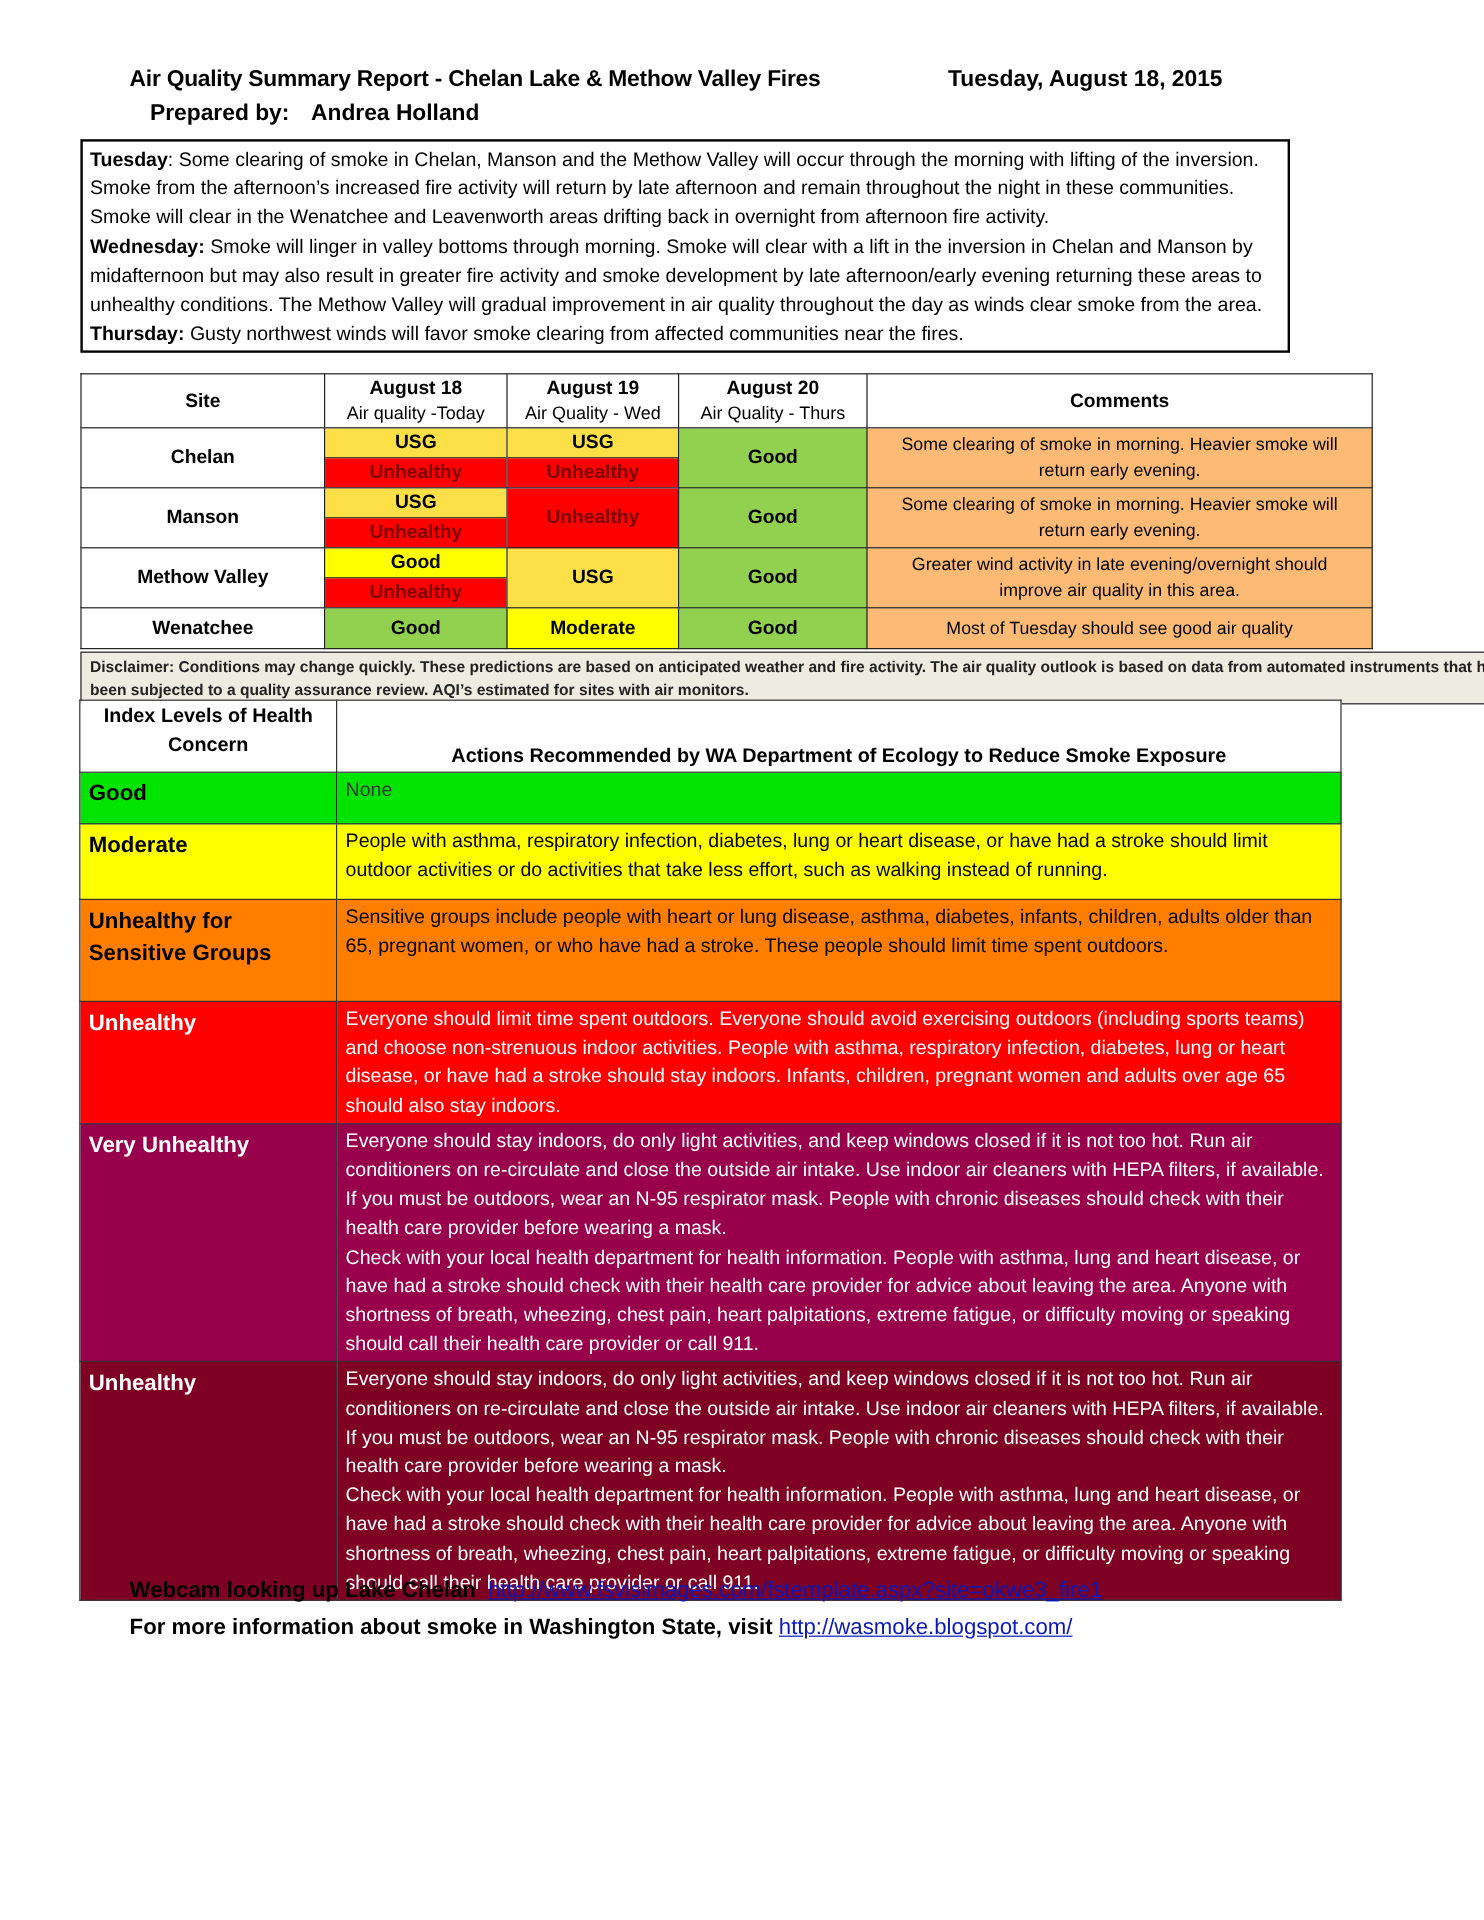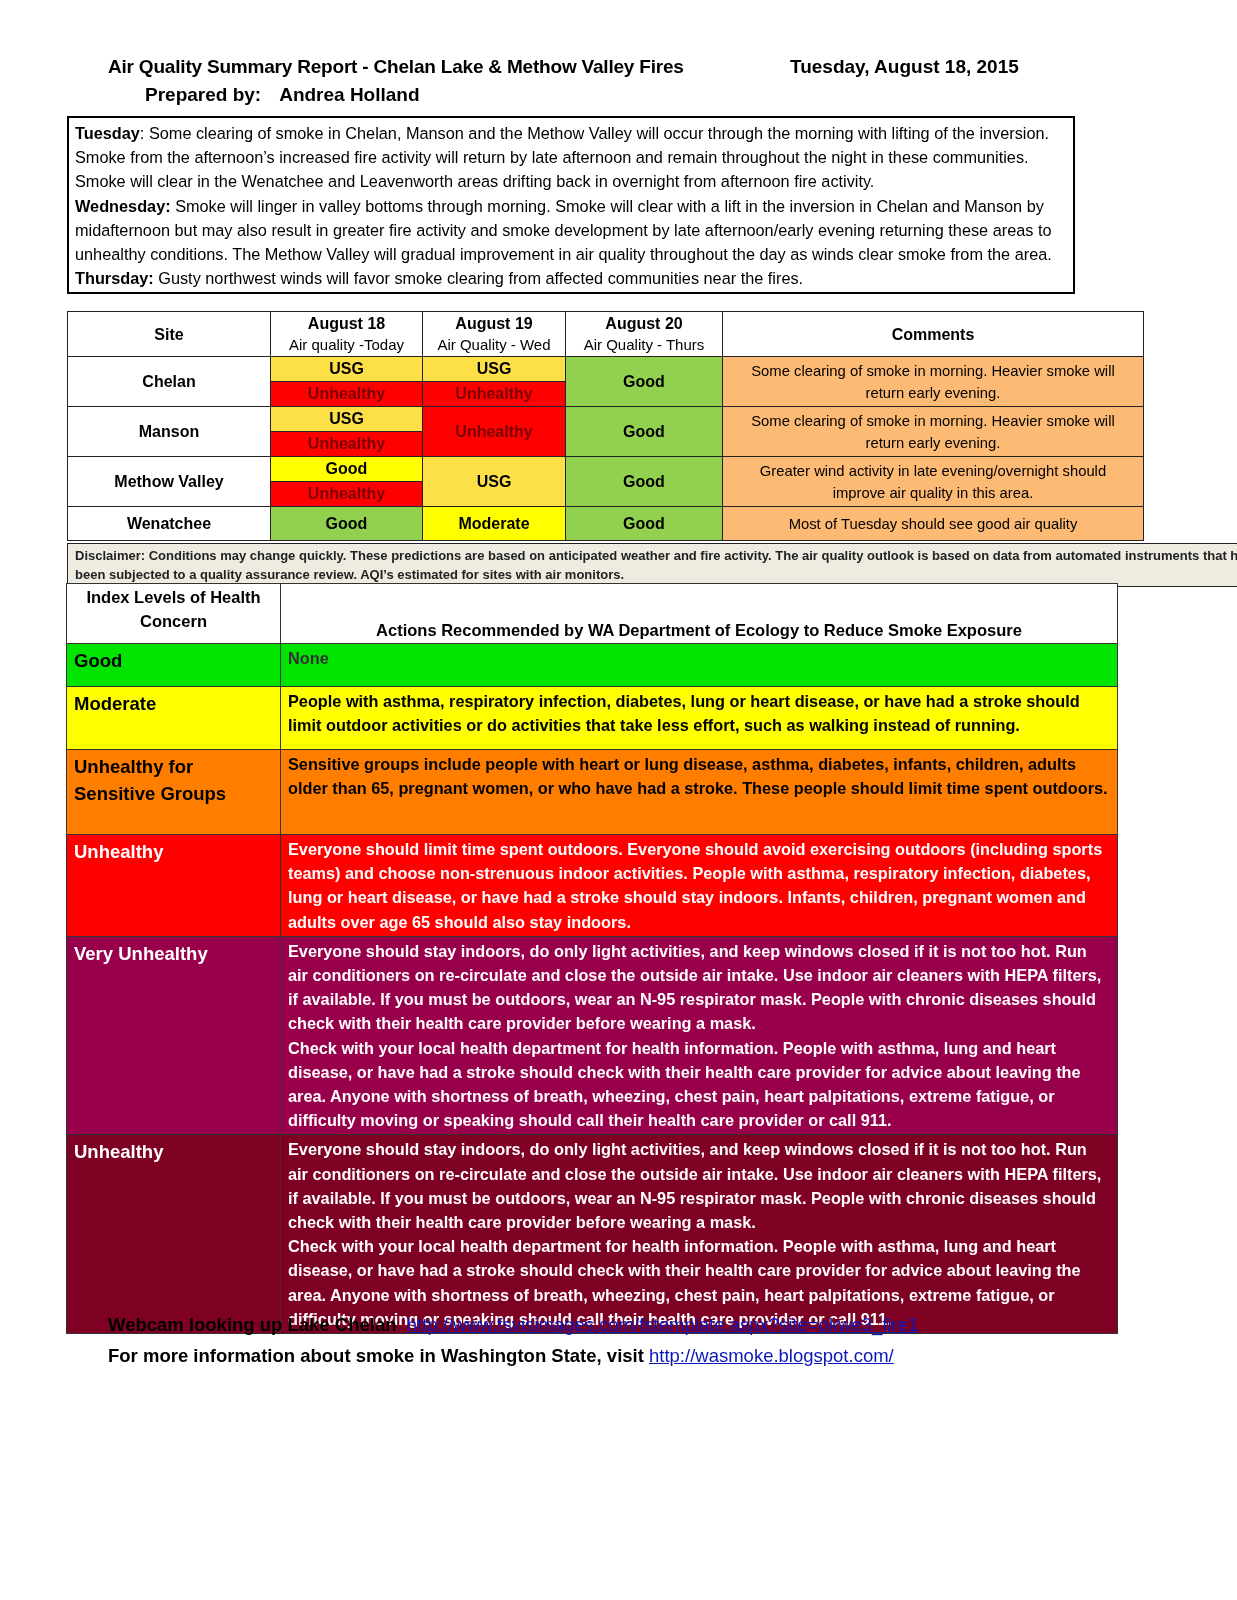--- a/index.html
+++ b/index.html
@@ -1,19 +1,19 @@
 <!DOCTYPE html>
 <html><head>
 <meta charset="utf-8">
 <style>
   html, body { margin: 0; padding: 0; background: #ffffff; }
   body { width: 1237px; height: 1600px; position: relative; font-family: "Liberation Sans", sans-serif; color: #000; overflow: hidden; }
   .hdr { position: absolute; left: 108px; top: 56px; font-size: 19px; font-weight: bold; letter-spacing: -0.2px; }
   .hdr-date { position: absolute; left: 790px; top: 56px; font-size: 19px; font-weight: bold; }
-  .prep { position: absolute; left: 125px; top: 84px; font-size: 19px; font-weight: bold; margin-left: 20px; }
+  .prep { position: absolute; left: 125px; top: 84px; font-size: 19px; font-weight: bold; }
   .prep .name { margin-left: 18px; }
 
   .forecast-box { position: absolute; left: 67px; top: 116px; width: 1008px; border: 2px solid #000; box-sizing: border-box; padding: 3px 6px 2px 6px; font-size: 16.3px; line-height: 24.2px; }
   .forecast-box b { font-weight: bold; }
 
   table.fc { position: absolute; left: 67px; top: 311px; width: 1077px; border-collapse: collapse; table-layout: fixed; }
   table.fc td, table.fc th { border: 1.5px solid #222; padding: 0; text-align: center; font-size: 16px; }
   table.fc th { font-weight: bold; background: #fff; height: 44px; line-height: 21px; }
   table.fc th .sub { font-weight: normal; font-size: 15px; display: block; }
   .site { font-weight: bold; font-size: 17px; background: #fff; }
@@ -26,21 +26,21 @@
   .unhw { background: #ff0000; color: #7a0000; }
   .mod { background: #ffff00; }
   .comment { text-align: left; font-size: 14.8px !important; padding: 1px 10px !important; line-height: 22px; background: #fdba74; }
   .split { padding: 0 !important; }
   .split div { border-bottom: 1.5px solid #222; }
   .split div:last-child { border-bottom: none; }
 
   .disclaimer { position: absolute; left: 67px; top: 543px; width: 1230px; background: #eeece1; border: 1.5px solid #222; box-sizing: border-box; font-size: 13px; font-weight: bold; padding: 2px 7px; line-height: 19px; color: #222; }
 
   table.hc { position: absolute; left: 66px; top: 583px; width: 1052px; border-collapse: collapse; table-layout: fixed; }
-  table.hc td { border: 1.5px solid #333; vertical-align: top; padding: 2px 7px; font-size: 16.3px; line-height: 24.2px; font-weight: bold; }
+  table.hc td { border: 1.5px solid #333; vertical-align: top; padding: 2px 7px; font-size: 16.3px; line-height: 24.2px; }
   table.hc .head td { background: #fff; font-weight: bold; text-align: center; font-size: 16.5px; line-height: 24px; padding: 10px 4px; }
   table.hc .lvl { font-weight: bold; font-size: 18.5px; line-height: 27px; padding-top: 3px; }
   .r-good td { background: #00e400; }
   .r-mod td { background: #ffff00; }
   .r-usg td { background: #ff7e00; }
   .r-unh td { background: #ff0000; color: #fff; }
   .r-vunh td { background: #99004c; color: #fff; }
   .r-haz td { background: #7e0023; color: #fff; }
   .r-good .act { color: #333; }
 

